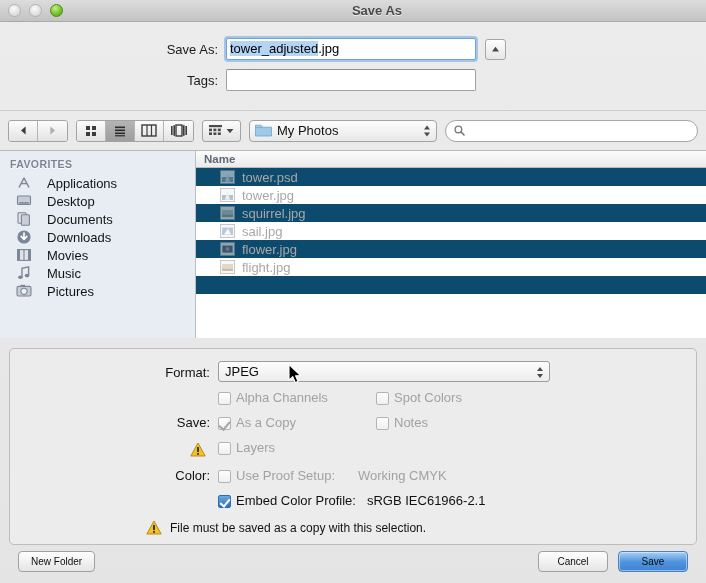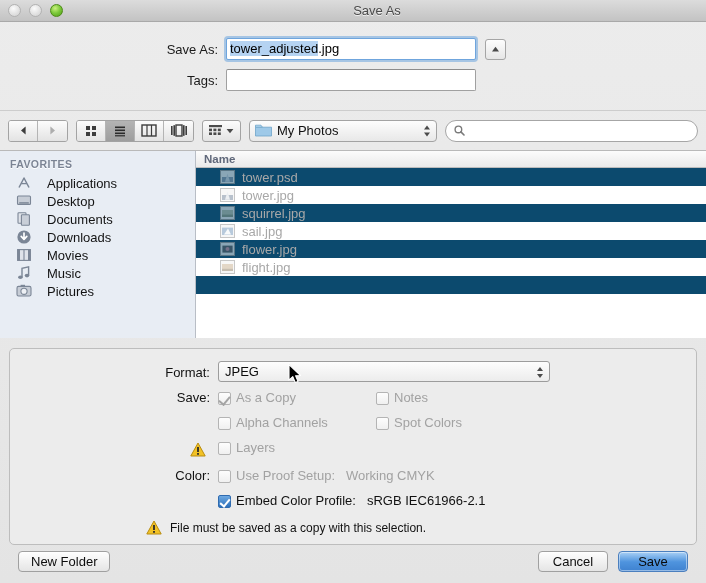--- a/index.html
+++ b/index.html
@@ -30,21 +30,21 @@
   .light.off {
     background: radial-gradient(circle at 40% 32%, #fbfbfb 0%, #e2e2e2 55%, #cfcfcf 100%);
     border: 1px solid #b2b2b2;
   }
   .light.green {
     background: radial-gradient(circle at 38% 30%, #caf07e 0%, #7cc93b 48%, #4f9c16 100%);
     border: 1px solid #4d8a17;
   }
   #title {
     line-height: 22px; text-align: center;
-    font-size: 13px; font-weight: normal; color: #4a4a4a;
+    font-size: 13px; font-weight: bold; color: #4a4a4a;
     text-shadow: 0 1px 0 rgba(255,255,255,.7);
     margin-left: 48px;
   }
 
   
   #nameArea { padding: 16px 0 10px 0; }
   .fieldrow { display: flex; align-items: center; margin-bottom: 9px; }
   .fieldlabel {
     width: 226px; text-align: right; padding-right: 8px;
     font-size: 13px; color: #1a1a1a;
@@ -225,21 +225,21 @@
     position: absolute; left: 0; right: 0; bottom: 0;
     height: 44px;
     display: flex; align-items: center;
     padding: 0 18px;
   }
   .btn {
     height: 21px; min-width: 70px;
     padding: 0 12px;
     border: 1px solid #a0a0a0; border-radius: 4px;
     background: linear-gradient(#fefefe, #e5e5e5);
-    font-size: 13px; color: #0d0d0d;
+    font-size: 10px; color: #0d0d0d;
     display: flex; align-items: center; justify-content: center;
     box-shadow: 0 1px 0 rgba(255,255,255,.6) inset;
   }
   .btn.primary {
     border-color: #4b7fbe;
     background: linear-gradient(#a9d0f5, #4f94de 52%, #3f82d0);
     color: #0a0a0a;
     box-shadow: 0 0 0 1px rgba(255,255,255,.45) inset;
   }
   #bottomRight { margin-left: auto; display: flex; gap: 10px; }
@@ -498,20 +498,38 @@
   <div id="options">
 
     <div class="orow">
       <div class="olabel">Format:</div>
       <div id="formatpopup">
         <span>JPEG</span>
         <svg class="steppers" width="8" height="13" viewBox="0 0 8 13">
           <polygon points="4,1 7,5 1,5" fill="#4a4a4a"></polygon>
           <polygon points="4,12 7,8 1,8" fill="#4a4a4a"></polygon>
         </svg>
+      </div>
+    </div>
+
+    <div class="orow">
+      <div class="olabel"></div>
+      <div class="optcol">
+        <div class="colA">
+          <div class="cbwrap dim">
+            <span class="cbox"></span>
+            <span>Alpha Channels</span>
+          </div>
+        </div>
+        <div>
+          <div class="cbwrap dim">
+            <span class="cbox"></span>
+            <span>Spot Colors</span>
+          </div>
+        </div>
       </div>
     </div>
 
     <div class="orow" style="margin-top:6px;">
       <div class="olabel">Save:</div>
       <div class="optcol">
         <div class="colA">
           <div class="cbwrap dim">
             <span class="cbox checked-dim"></span>
             <span>As a Copy</span>
@@ -520,38 +538,20 @@
         <div>
           <div class="cbwrap dim">
             <span class="cbox"></span>
             <span>Notes</span>
           </div>
         </div>
       </div>
     </div>
 
     <div class="orow">
-      <div class="olabel"></div>
-      <div class="optcol">
-        <div class="colA">
-          <div class="cbwrap dim">
-            <span class="cbox"></span>
-            <span>Alpha Channels</span>
-          </div>
-        </div>
-        <div>
-          <div class="cbwrap dim">
-            <span class="cbox"></span>
-            <span>Spot Colors</span>
-          </div>
-        </div>
-      </div>
-    </div>
-
-    <div class="orow">
       <div class="olabel" style="display:flex;justify-content:flex-end;align-items:center;padding-right:12px;">
         <svg class="warn" viewBox="0 0 16 15">
           <polygon points="8,1 15.2,14 0.8,14" fill="#f2c226" stroke="#b88c10" stroke-width="1"></polygon>
           <rect x="7.1" y="5" width="1.8" height="5" fill="#2b2b2b"></rect>
           <rect x="7.1" y="11" width="1.8" height="1.8" fill="#2b2b2b"></rect>
         </svg>
       </div>
       <div class="optcol">
         <div class="colA">
           <div class="cbwrap dim">
@@ -560,21 +560,21 @@
           </div>
         </div>
       </div>
     </div>
 
     <div class="orow" style="margin-top:10px;">
       <div class="olabel">Color:</div>
       <div class="cbwrap dim">
         <span class="cbox"></span>
         <span>Use Proof Setup:</span>
-        <span style="margin-left:6px;">Working CMYK</span>
+        <span style="margin-left:18px;">Working CMYK</span>
       </div>
     </div>
 
     <div class="orow">
       <div class="olabel"></div>
       <div class="cbwrap on">
         <span class="cbox checked-on"></span>
         <span>Embed Color Profile:</span>
         <span style="margin-left:6px;">sRGB IEC61966-2.1</span>
       </div>

